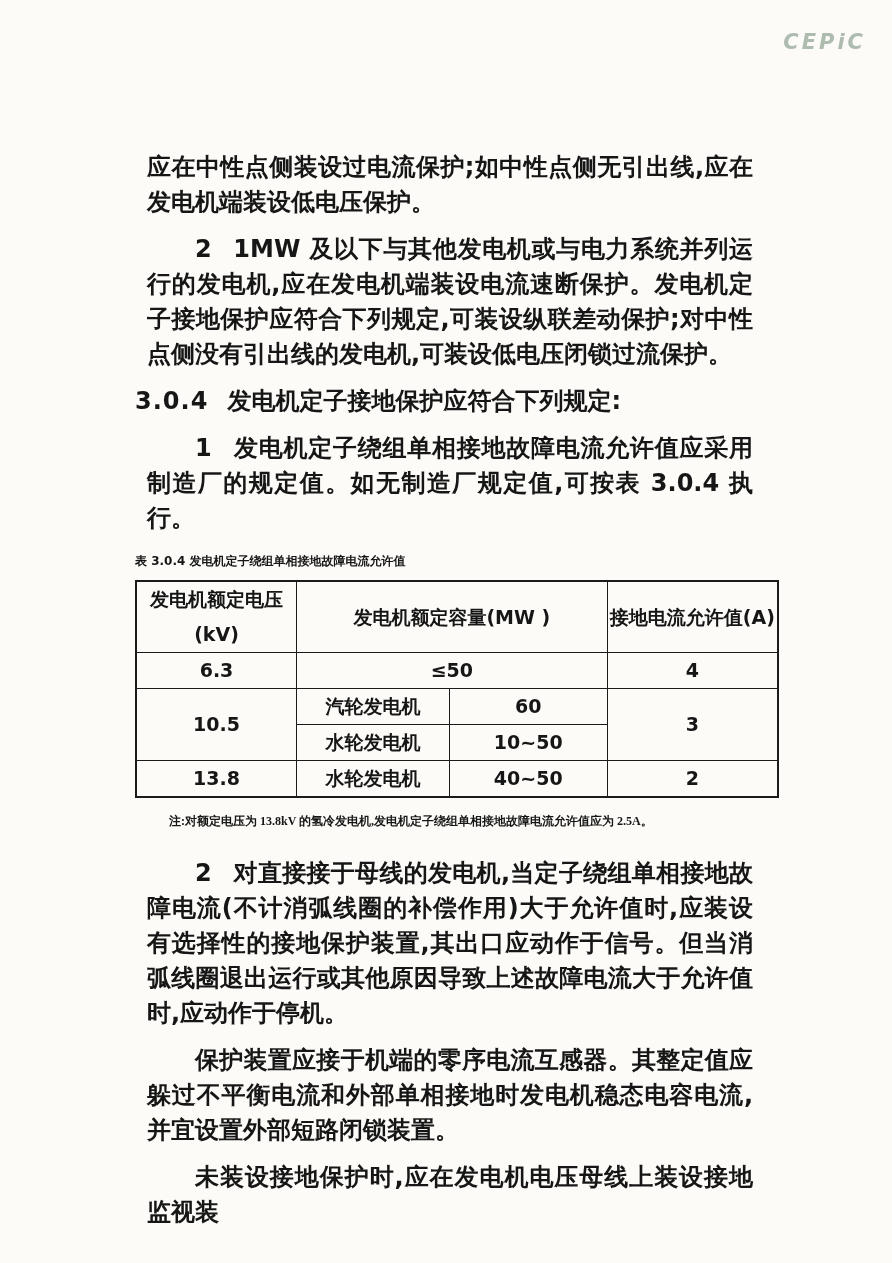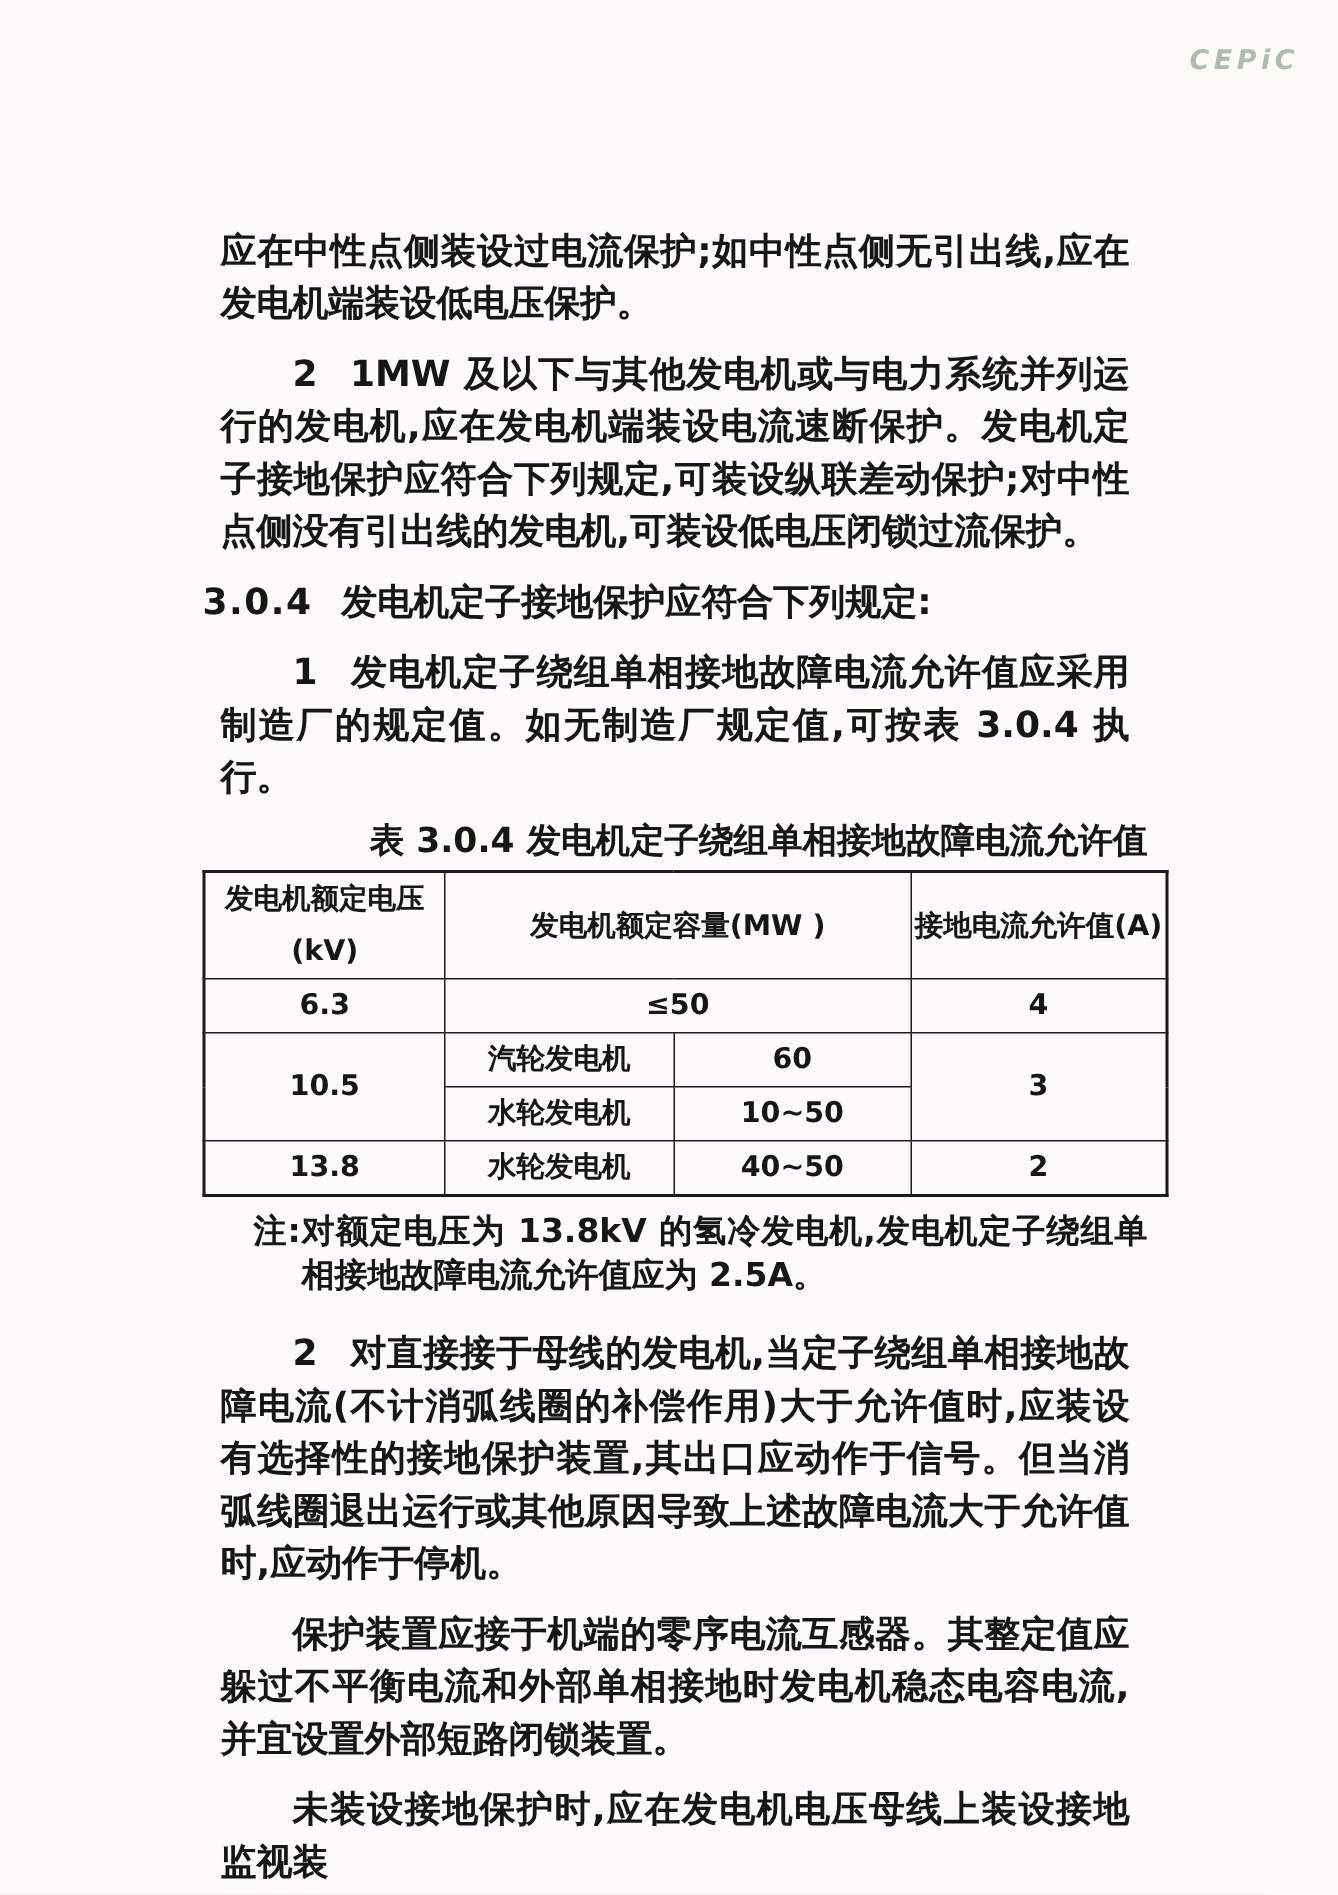--- a/index.html
+++ b/index.html
@@ -16,40 +16,40 @@
     color: #161616;
     font-family: "DejaVu Sans", "Liberation Sans", sans-serif;
     overflow: hidden;
     box-sizing: border-box;
     padding: 138px 127px 0 135px;
   }
   .logo {
     position: absolute;
     top: 30px;
     right: 26px;
-    font-size: 18px;
+    font-size: 21px;
     font-weight: bold;
     font-style: italic;
     letter-spacing: 3px;
   }
   .bodytext {
     font-size: 24px;
     line-height: 35px;
     font-weight: bold;
     text-align: justify;
   }
   .para { margin: 12px; }
   .para.indent { text-indent: 2em; }
   .pnum { margin-right: 0.9em; font-weight: bold; }
   .heading { margin: 0; font-weight: bold; }
   .heading .pnum { margin-right: 0.8em; letter-spacing: 1px; }
   .table-title {
     margin: 8px 0 6px 0;
-    text-align: right;
-    font-size: 23px;
+    text-align: left;
+    font-size: 12px;
     font-weight: bold;
     line-height: 26px;
   }
   table.gtable {
     border-collapse: collapse;
     width: 644px;
     table-layout: fixed;
     border: 2.5px solid #1b1b1b;
     font-size: 19px;
     font-weight: bold;
@@ -60,24 +60,25 @@
     vertical-align: middle;
     padding: 0 2px;
     height: 32px;
     font-weight: bold;
   }
   table.gtable th { height: 36px; }
   .note {
     margin: 9px 0 0 0;
     padding-left: 66px;
     text-indent: -32px;
-    font-size: 22px;
+    font-size: 12px;
     line-height: 29px;
     font-weight: bold;
     text-align: justify;
+    font-family: Liberation Serif, serif;
   }
   .spacer-s { height: 8px; }
 </style>
 </head>
 <body>
 
 <div class="page">
 
   <div class="logo" style="color: rgb(174, 188, 176);">CEPiC</div>
 

